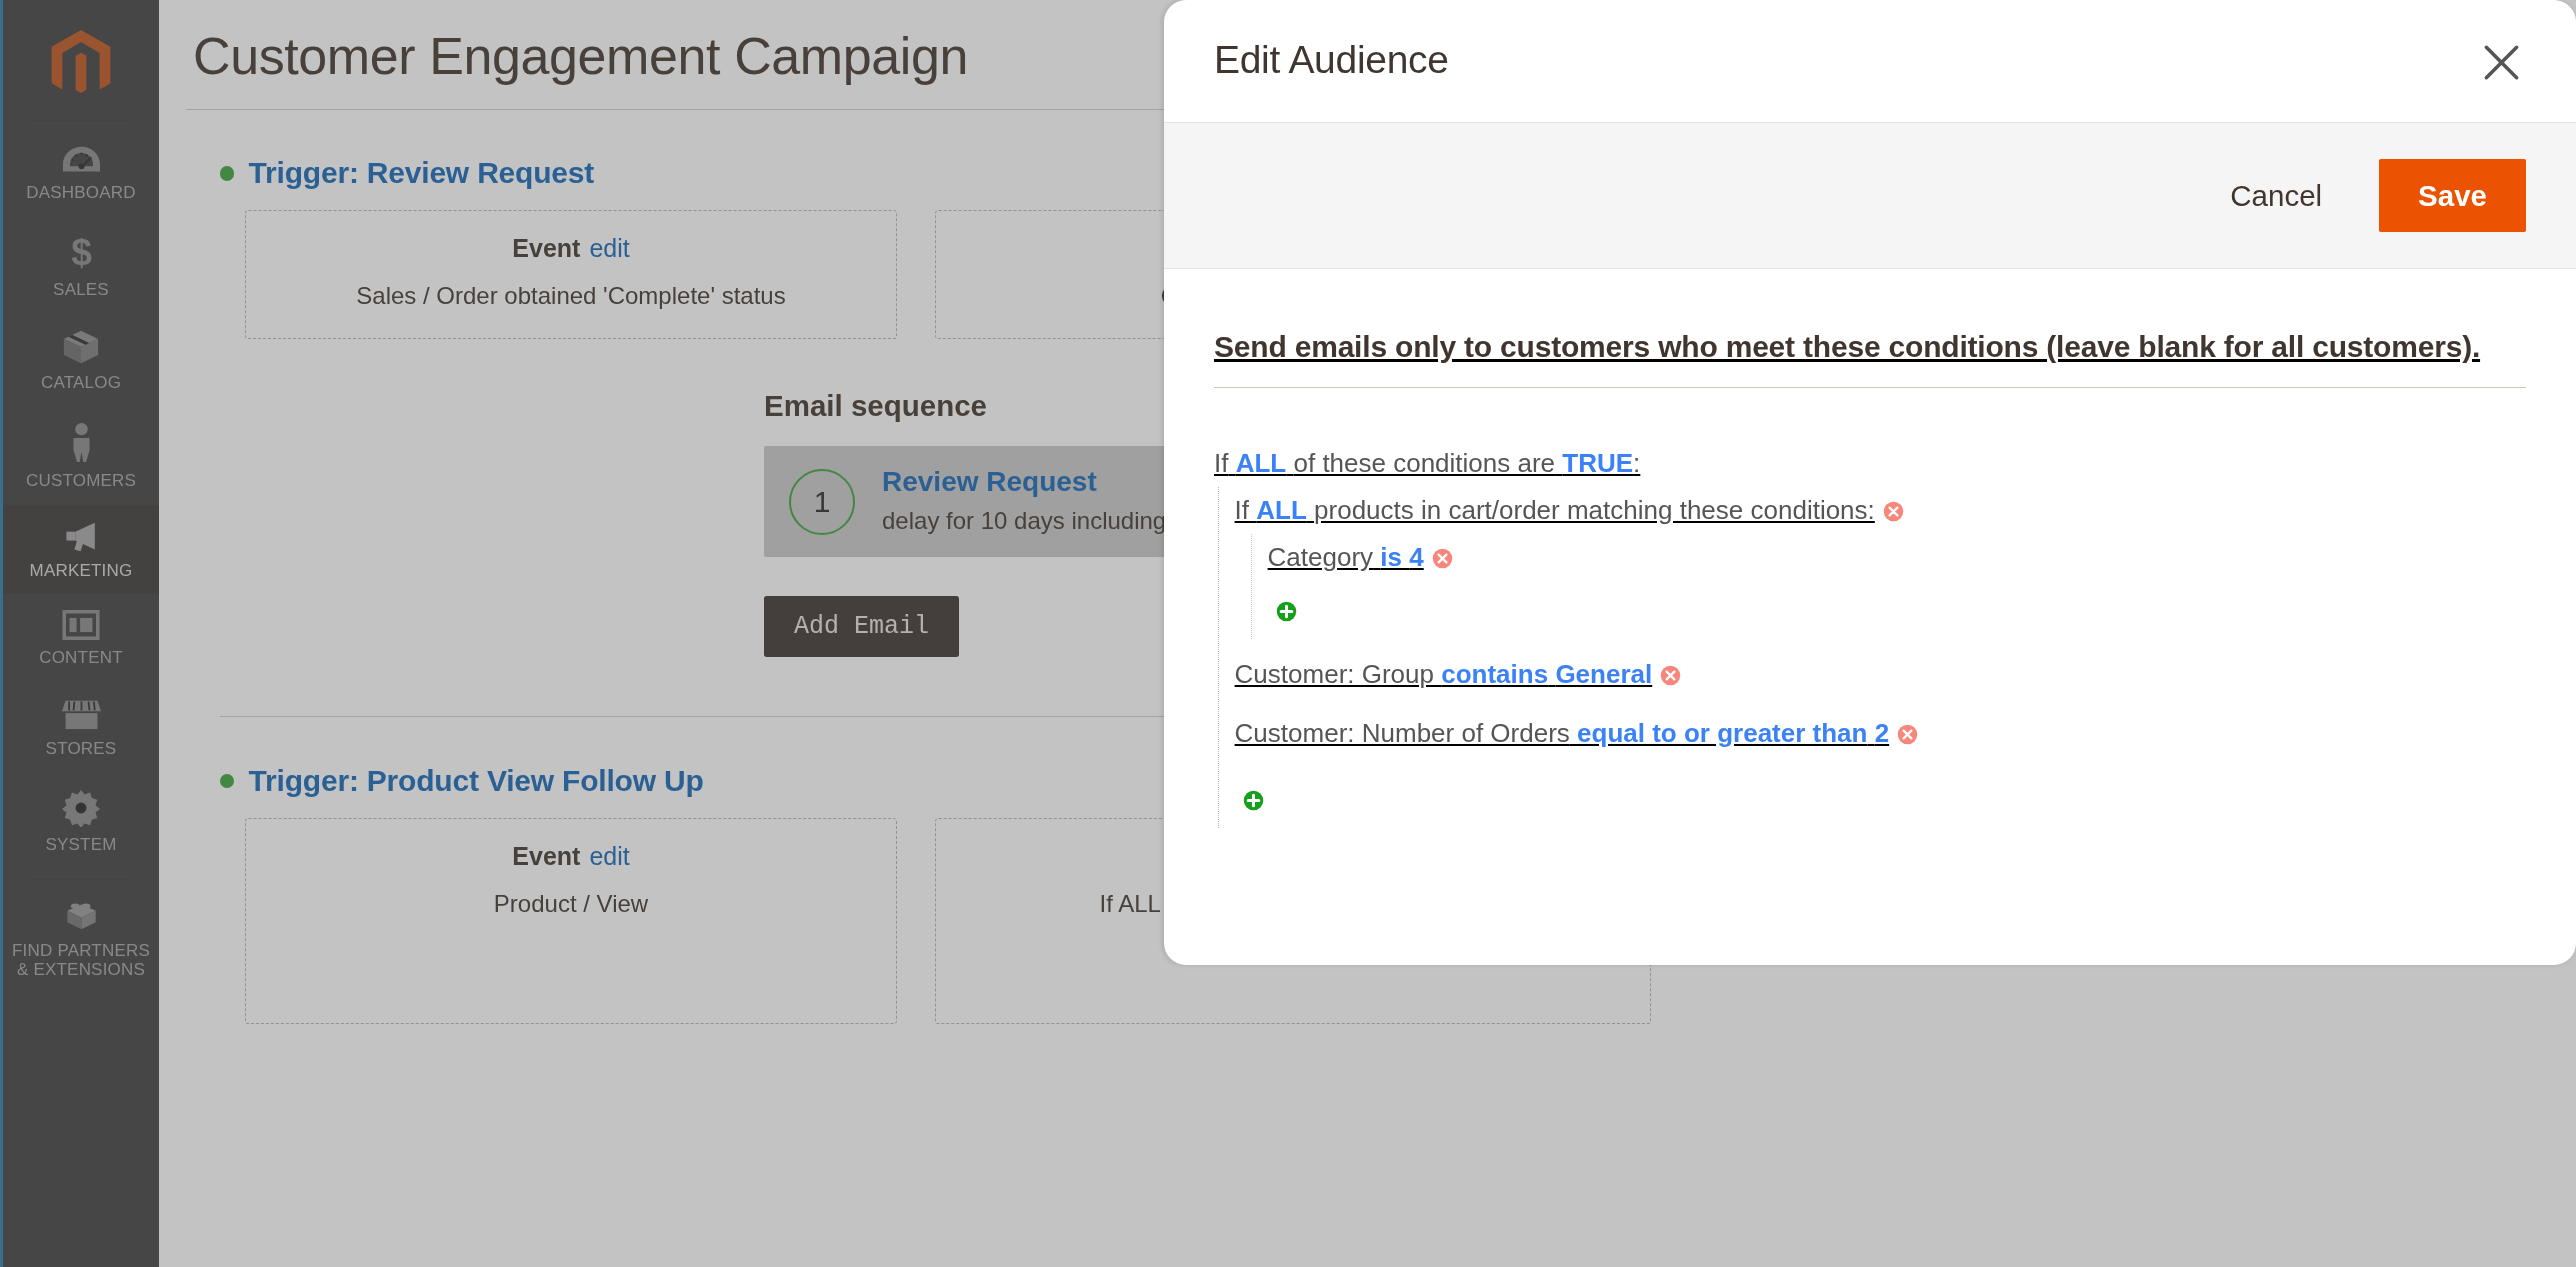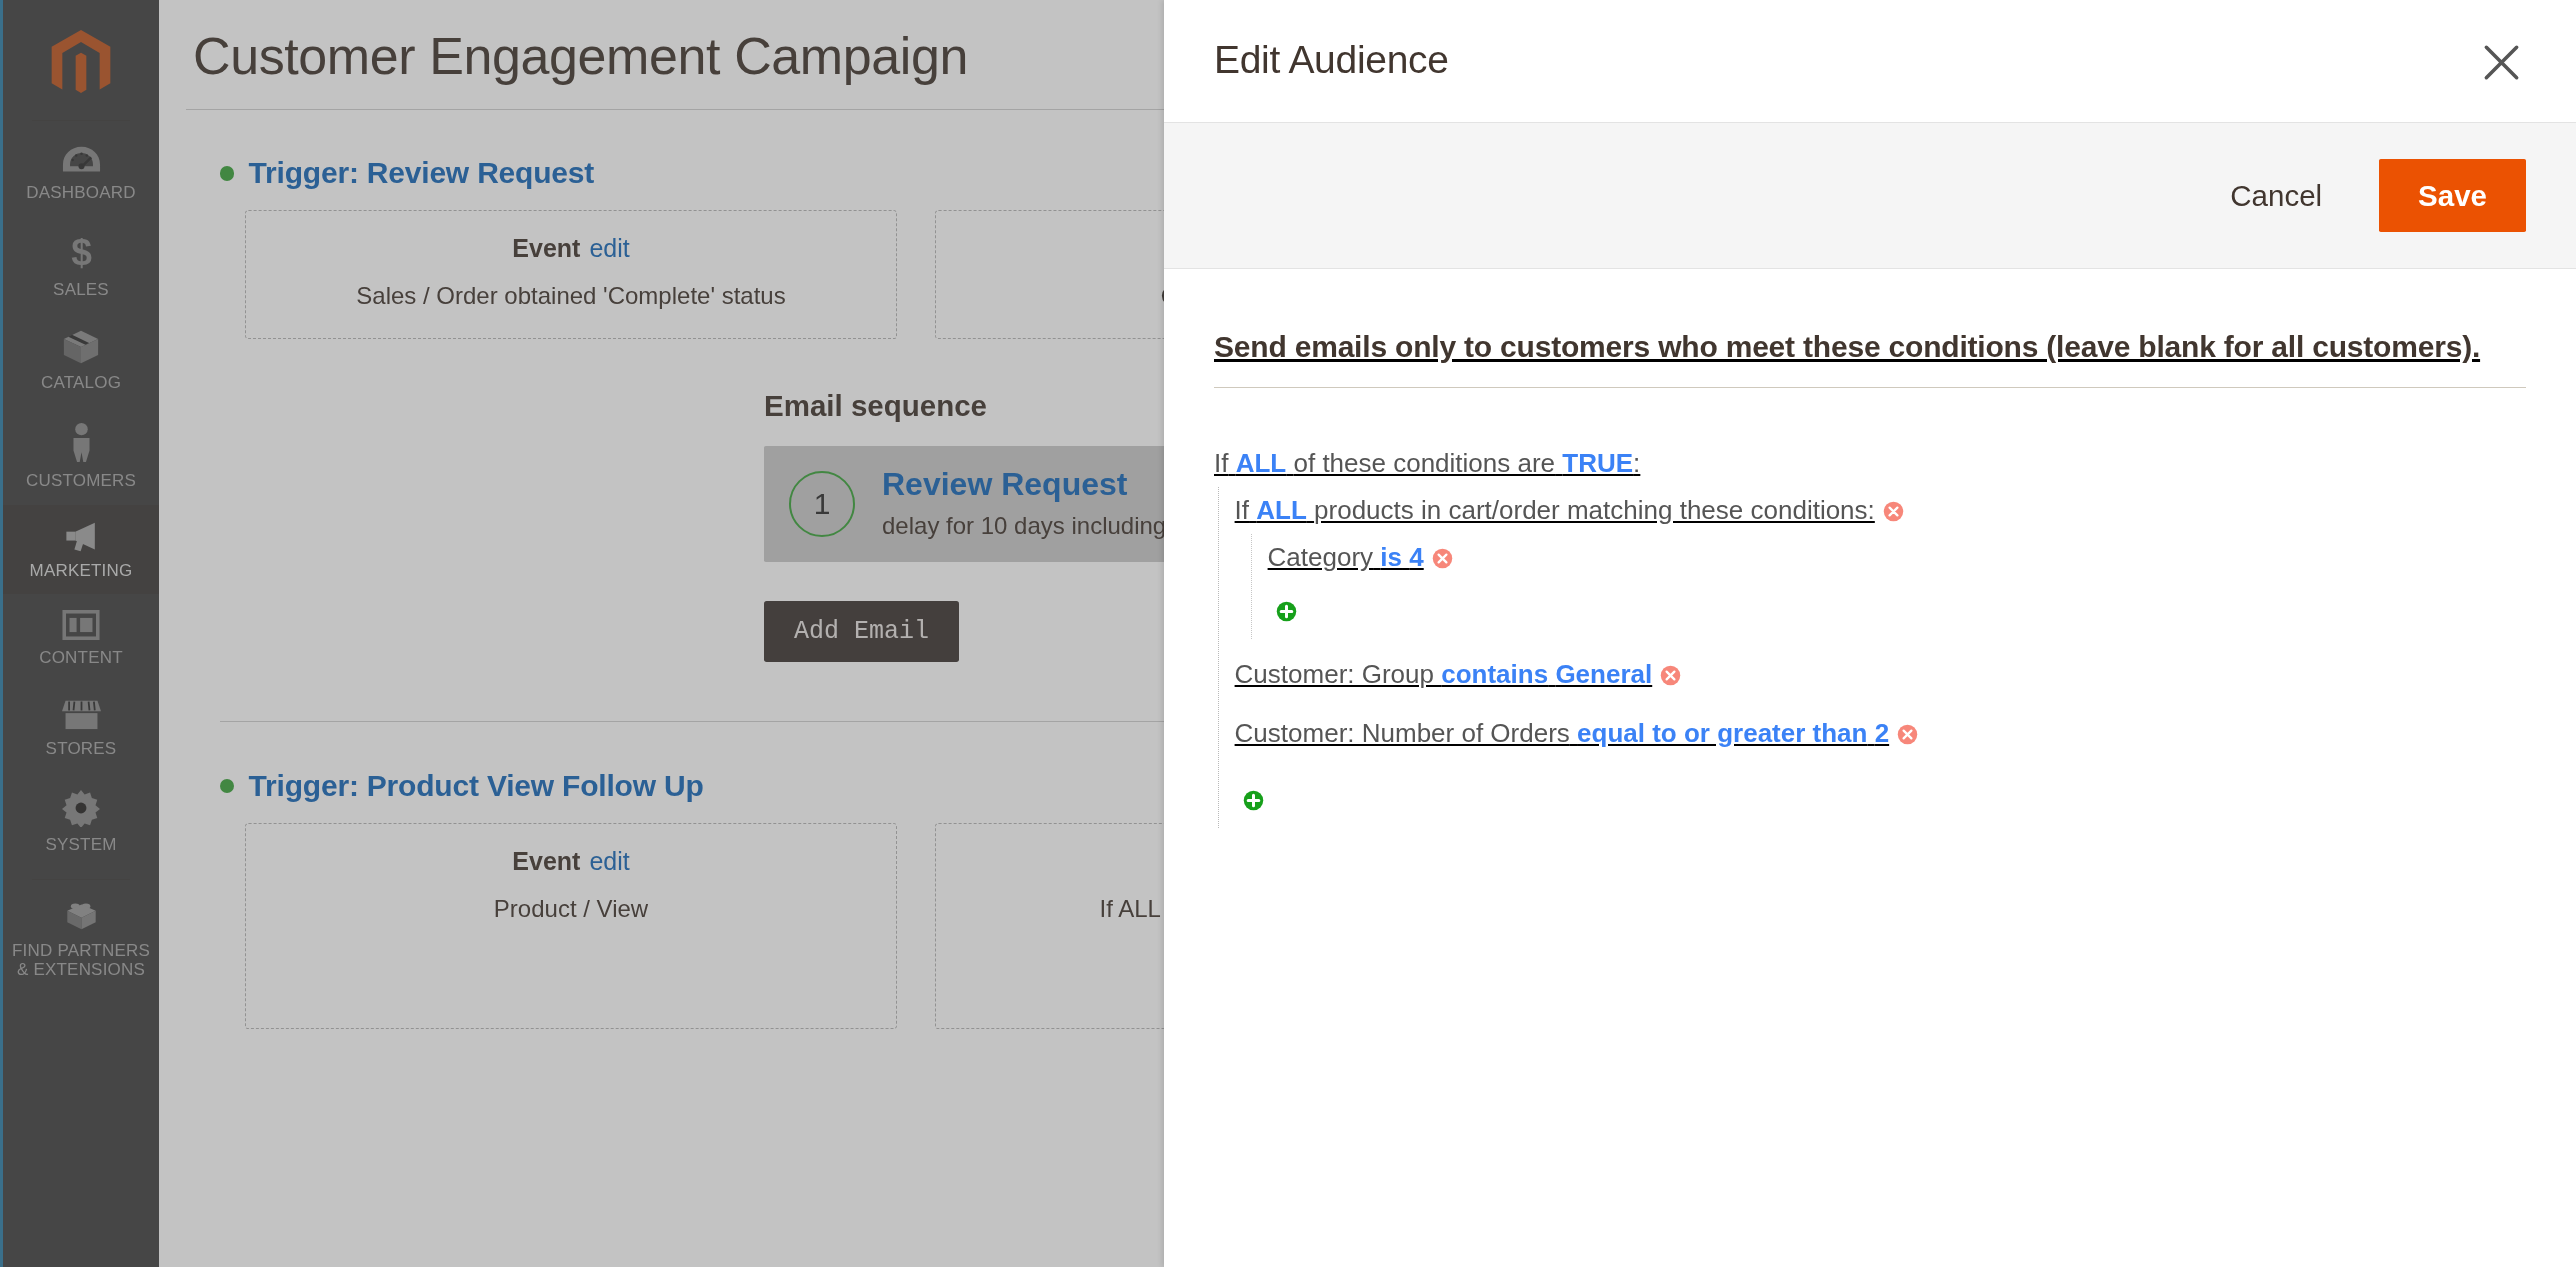--- a/index.html
+++ b/index.html
@@ -128,21 +128,21 @@
     border-radius: 1.8px;
   }
   .step-badge {
     width: 66px; height: 66px; flex: 0 0 66px;
     border: 2.7px solid #3aa43a; border-radius: 50%;
     display: flex; align-items: center; justify-content: center;
     font-size: 30px; color: #2b2b2b;
   }
   .email-info { min-width: 0; }
   .email-name {
-    color: #1668b8; font-size: 32px; font-weight: 700;
+    color: #1668b8; font-size: 28px; font-weight: 700;
     margin-bottom: 7.2px; cursor: pointer;
   }
   .email-meta { font-size: 24px; color: #41362f; line-height: 1.35; max-width: 627px; }
   .email-meta b { font-weight: 400; }
 
   .add-email-btn {
     margin-left: 519px; margin-top: 39px;
     background: #3c3532; color: #e6e2e0;
     border: none; border-radius: 2.7px;
     font-size: 25px; padding: 16px 30px;
@@ -157,24 +157,24 @@
     background: rgba(82,82,82,0.35);
     pointer-events: none;
   }
   .dim-overlay.full {
     width: 2576px;
   }
 
   
   .modal {
     position: absolute; right: 0; top: 0;
-    width: 1412px; height: 1267px;
+    width: 1412px; height: 965px;
     background: #ffffff;
     box-shadow: -1.8px 0 5.4px rgba(0,0,0,0.12);
-    display: flex; flex-direction: column;
+    display: flex; flex-direction: column; border-radius: 22px;
   }
   .modal-header {
     display: flex; align-items: flex-start; justify-content: space-between;
     padding: 38px 50px 0 50px;
     height: 122px;
   }
   .modal-title {
     font-size: 39px; color: #41362f; font-weight: 400;
     letter-spacing: -0.3px;
   }

